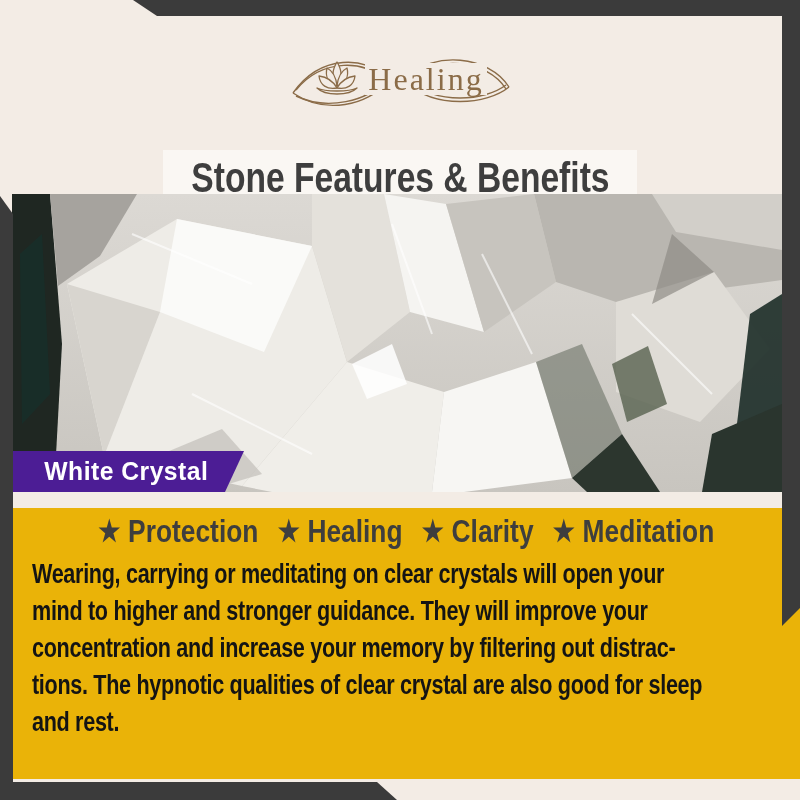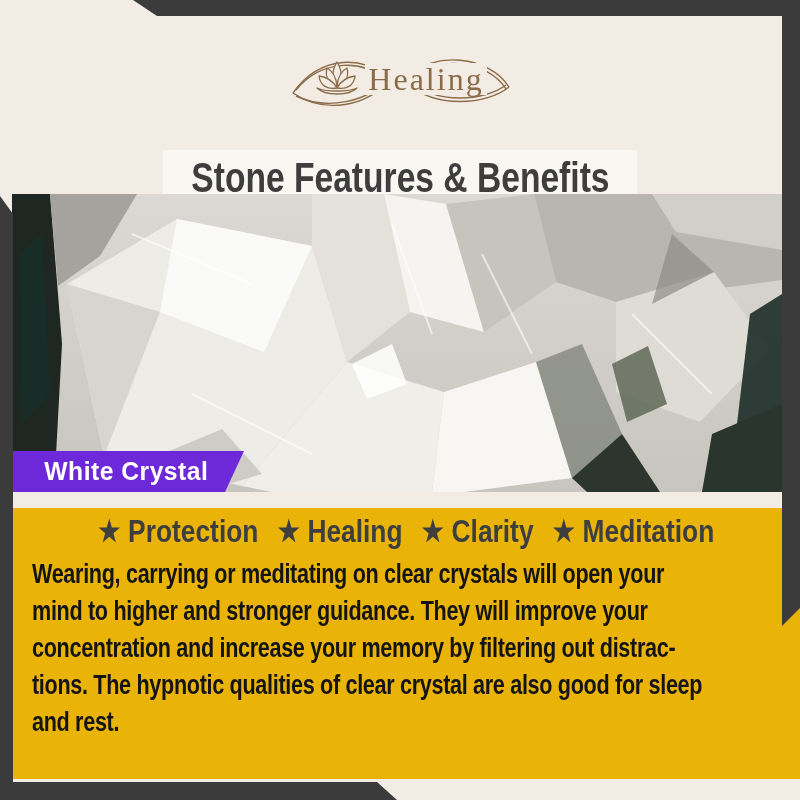--- a/index.html
+++ b/index.html
@@ -34,21 +34,21 @@
     background:#faf7f3;display:flex;align-items:center;justify-content:center;margin-top:9px;}
   .title-text{font-size:42px;font-weight:bold;color:#3e3e3e;white-space:nowrap;
     transform:scaleX(.8);transform-origin:center;letter-spacing:0;}
 
   
   .photo{position:absolute;left:12px;top:194px;width:770px;height:298px;z-index:5;}
   .photo svg{display:block;width:100%;height:100%;}
 
   
   .badge{position:absolute;left:12px;top:451px;width:232px;height:41px;z-index:20;
-    background:#6d28d9;display:flex;align-items:center;
+    background:#4c1d95;display:flex;align-items:center;
     clip-path:polygon(0 0,100% 0,calc(100% - 19px) 100%,0 100%);}
   .badge-text{color:#ffffff;font-weight:bold;font-size:26px;letter-spacing:.5px;
     padding-left:34px;white-space:nowrap;transform:scaleX(.95);transform-origin:left;}
 
   
   .panel{position:absolute;left:13px;top:508px;width:787px;height:271px;
     background:#eab308;z-index:10;}
   .features{position:absolute;left:0;top:6px;width:100%;text-align:center;
     white-space:nowrap;}
   .features-inner{display:inline-block;font-weight:bold;font-size:31px;color:#3e3e3e;

